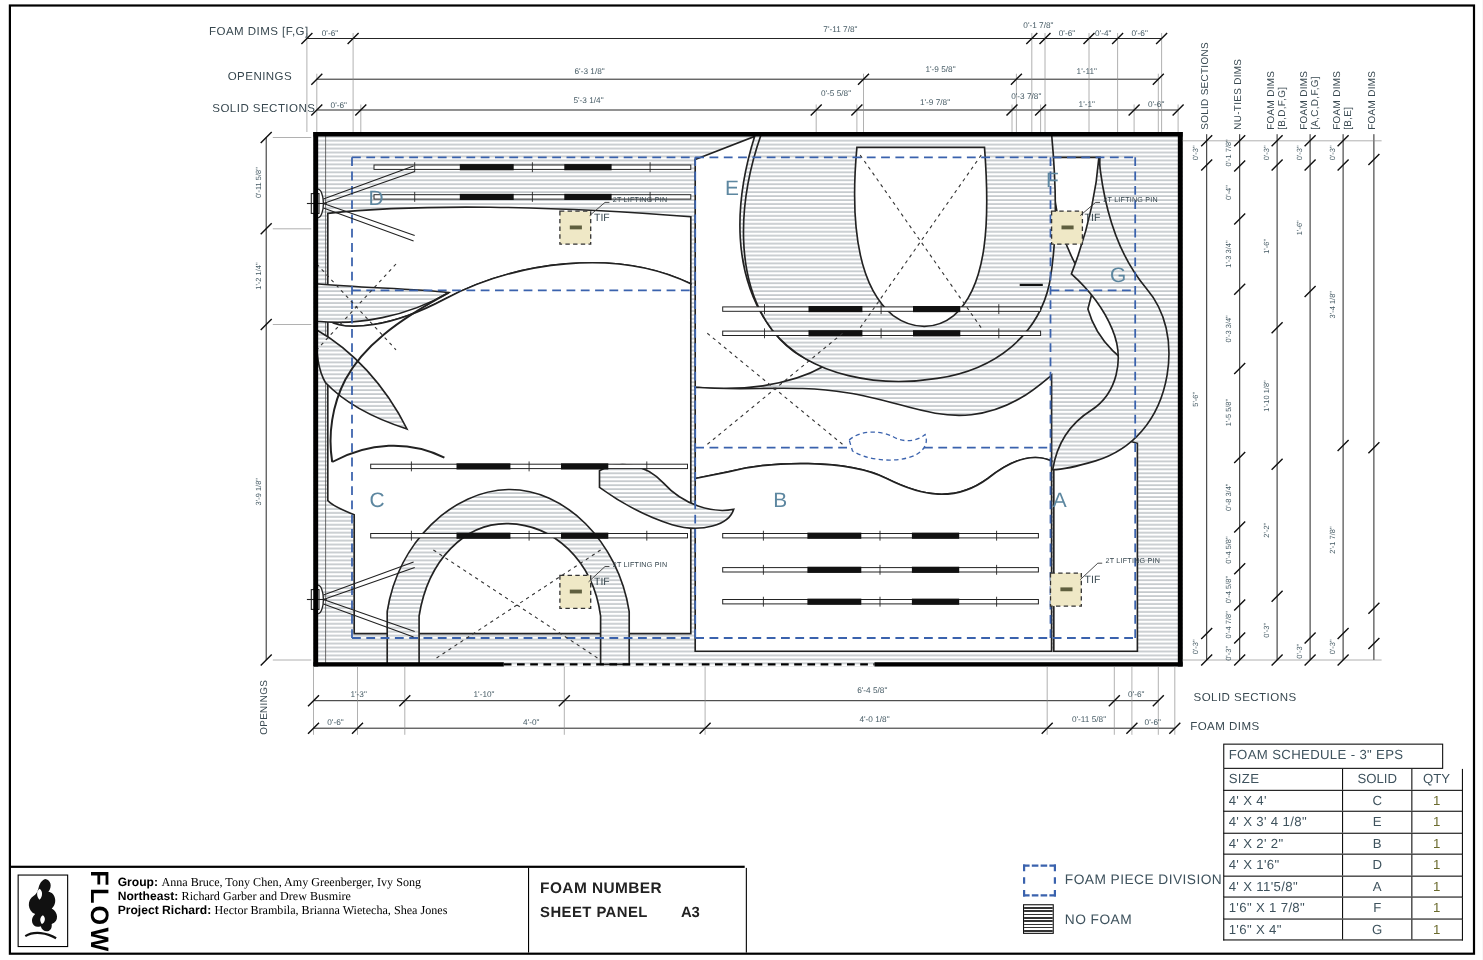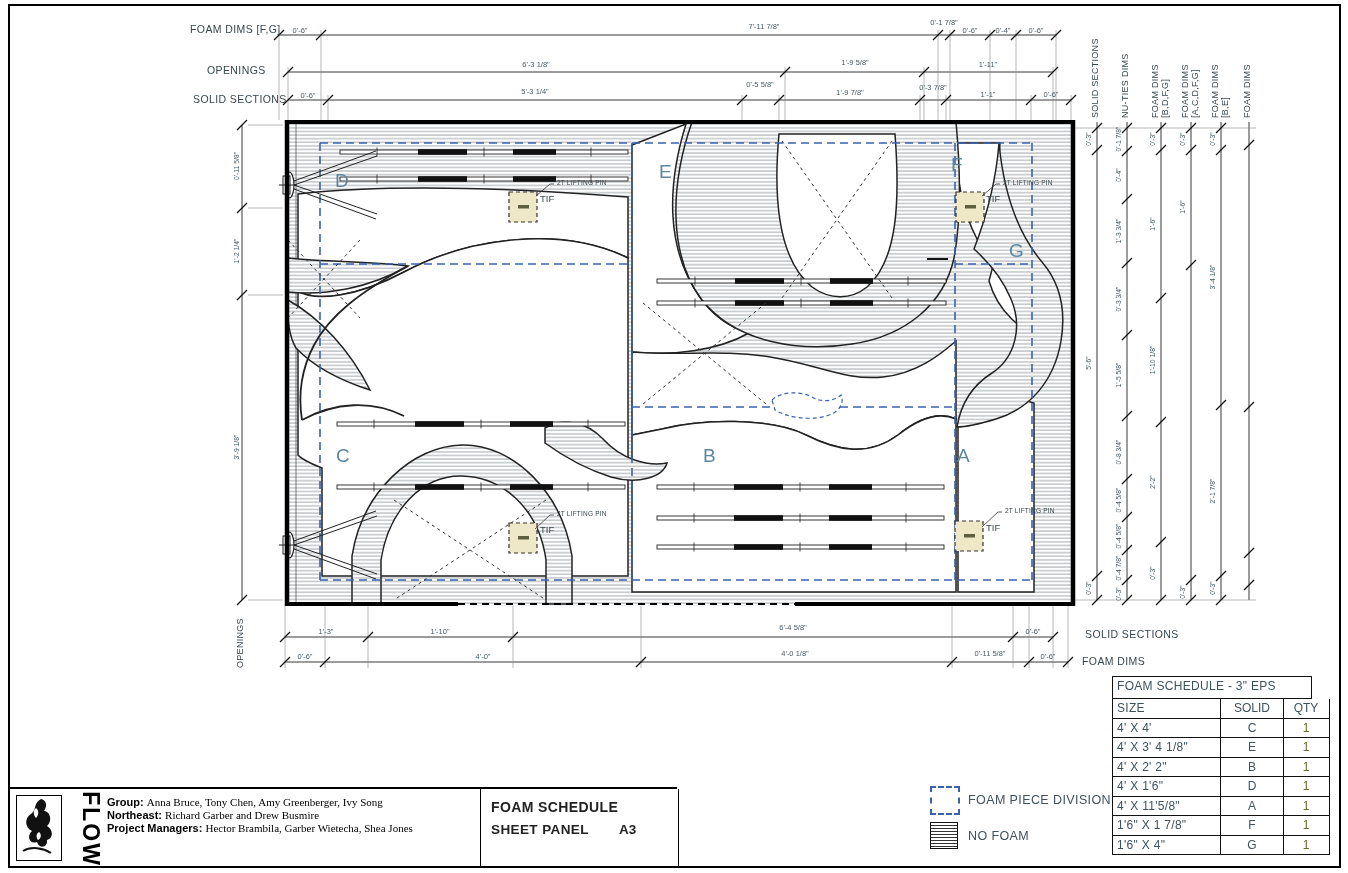--- a/index.html
+++ b/index.html
@@ -385,21 +385,21 @@
       <svg width="41" height="61" viewBox="0 0 41 61">
         <path d="M24,3 C16,7 20,14 14,18 C7,22 8,32 15,35 C9,40 13,49 20,46 C22,53 31,52 30,44 C37,42 36,33 30,30 C36,25 33,15 27,15 C31,9 29,4 24,3 Z
                  M19,12 C22,14 22,19 19,22 C16,19 16,14 19,12 Z M22,36 C25,38 24,43 21,44 C19,41 19,38 22,36 Z" fill="#111" fill-rule="evenodd"></path>
         <path d="M6,55 C14,50 26,52 34,57" stroke="#111" stroke-width="2" fill="none"></path>
       </svg>
     </div>
     <div class="flow">FLOW</div>
     <div class="tb-lines">
       <div><span class="tb-label">Group:</span> <span class="tb-value">Anna Bruce, Tony Chen, Amy Greenberger, Ivy Song</span></div>
       <div><span class="tb-label">Northeast:</span> <span class="tb-value">Richard Garber and Drew Busmire</span></div>
-      <div><span class="tb-label">Project Managers:</span> <span class="tb-value">Hector Brambila, Garber Wietecha, Shea Jones</span></div>
+      <div><span class="tb-label">Project Richard:</span> <span class="tb-value">Hector Brambila, Brianna Wietecha, Shea Jones</span></div>
     </div>
     <div class="fd-box">
-      <div class="fd-title">FOAM SCHEDULE</div>
+      <div class="fd-title">FOAM NUMBER</div>
       <div class="fd-sn">SHEET PANEL</div>
       <div class="fd-num">A3</div>
     </div>
   </div>
 </div>
 
 </body></html>

